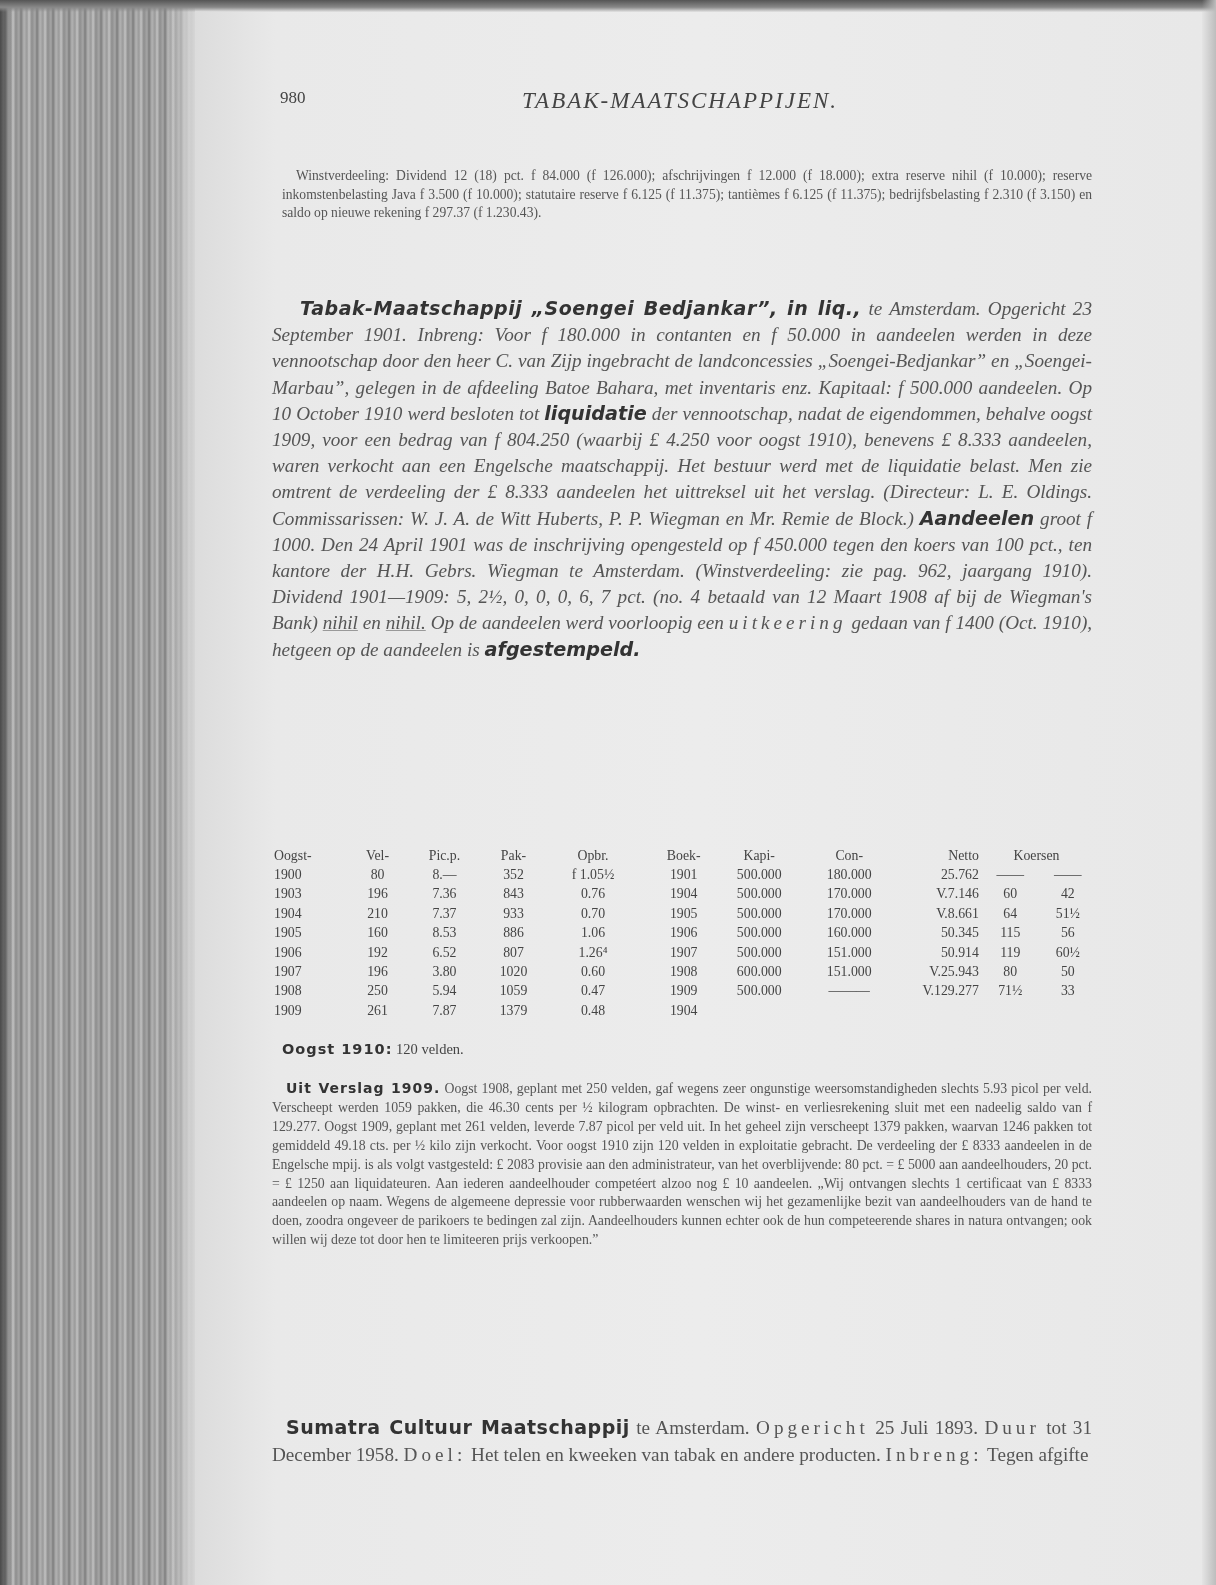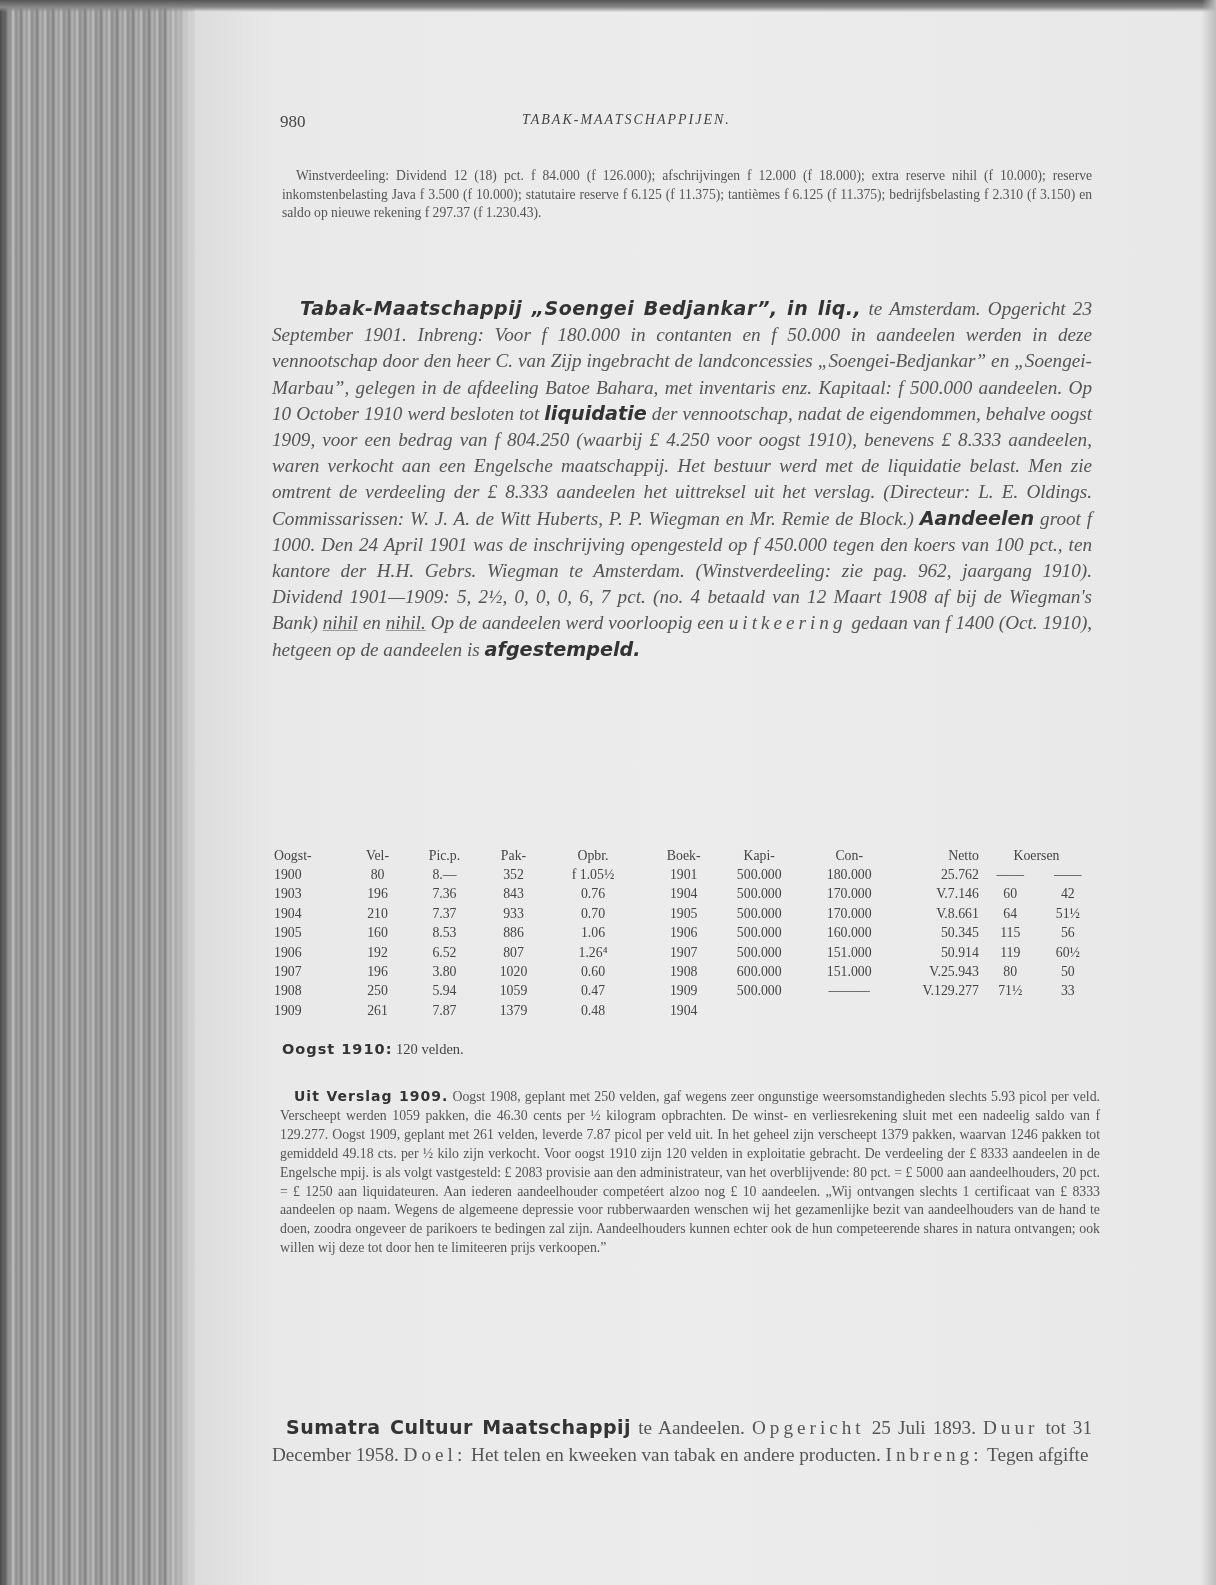--- a/index.html
+++ b/index.html
@@ -29,24 +29,24 @@
   .right-edge {
     position: absolute; right: 0; top: 0; width: 14px; height: 1585px;
     background: linear-gradient(90deg, rgba(220,220,220,0), #bdbdbd);
   }
   .page {
     position: absolute; left: 195px; top: 12px; width: 1007px; height: 1573px;
     background: linear-gradient(90deg, #dcdcdc 0%, #e9e9e9 8%, #ececec 50%, #e8e8e8 100%);
   }
   .content { position: absolute; left: 77px; top: 0; width: 818px; }
 
-  .running-head { position: absolute; top: 100px; left: 0; width: 818px; height: 26px; }
+  .running-head { position: absolute; top: 76px; left: 0; width: 818px; height: 26px; }
   .page-number { position: absolute; left: 8px; top: 0; font-size: 17px; color: #444; }
   .running-title {
-    position: absolute; left: 250px; top: 0; font-size: 14px; font-style: italic;
+    position: absolute; left: 250px; top: 0; font-size: 23px; font-style: italic;
     letter-spacing: 2px; color: #444;
   }
 
   .small-para {
     position: absolute; top: 155px; left: 10px; width: 810px;
     font-size: 13.6px; line-height: 18.5px; text-align: justify; color: #555;
     text-indent: 0;
   }
 
   .main-para {
@@ -254,28 +254,28 @@
             <td class="c10"></td>
         </tr>
       </tbody>
     </table>
 
     <div class="oogst-line">
       <span class="bold-sans">Oogst 1910:</span>
       <span>120 velden.</span>
     </div>
 
-    <p class="verslag-para" style="margin:8px;">
+    <p class="verslag-para" style="margin:0;">
       <span style="display:inline-block;width:14px;"></span><span class="bold-sans">Uit Verslag 1909.</span>
       <span>Oogst 1908, geplant met 250 velden, gaf wegens zeer ongunstige weersomstandigheden slechts 5.93 picol per veld. Verscheept werden 1059 pakken, die 46.30 cents per ½ kilogram opbrachten. De winst- en verliesrekening sluit met een nadeelig saldo van f 129.277. Oogst 1909, geplant met 261 velden, leverde 7.87 picol per veld uit. In het geheel zijn verscheept 1379 pakken, waarvan 1246 pakken tot gemiddeld 49.18 cts. per ½ kilo zijn verkocht. Voor oogst 1910 zijn 120 velden in exploitatie gebracht. De verdeeling der £ 8333 aandeelen in de Engelsche mpij. is als volgt vastgesteld: £ 2083 provisie aan den administrateur, van het overblijvende: 80 pct. = £ 5000 aan aandeelhouders, 20 pct. = £ 1250 aan liquidateuren. Aan iederen aandeelhouder competéert alzoo nog £ 10 aandeelen. „Wij ontvangen slechts 1 certificaat van £ 8333 aandeelen op naam. Wegens de algemeene depressie voor rubberwaarden wenschen wij het gezamenlijke bezit van aandeelhouders van de hand te doen, zoodra ongeveer de parikoers te bedingen zal zijn. Aandeelhouders kunnen echter ook de hun competeerende shares in natura ontvangen; ook willen wij deze tot door hen te limiteeren prijs verkoopen.”</span>
     </p>
 
     <p class="sumatra-para" style="margin:0;">
       <span style="display:inline-block;width:14px;"></span><span class="bold-sans" style="font-size:19px;letter-spacing:0.5px;">Sumatra Cultuur Maatschappij</span>
-      <span>te Aandeelen.</span>
+      <span>te Amsterdam.</span>
       <span class="spaced">Opgericht</span>
       <span>25 Juli 1893.</span>
       <span class="spaced">Duur</span>
       <span>tot 31 December 1958.</span>
       <span class="spaced">Doel:</span>
       <span>Het telen en kweeken van tabak en andere producten.</span>
       <span class="spaced">Inbreng:</span>
       <span>Tegen afgifte</span>
     </p>
 

